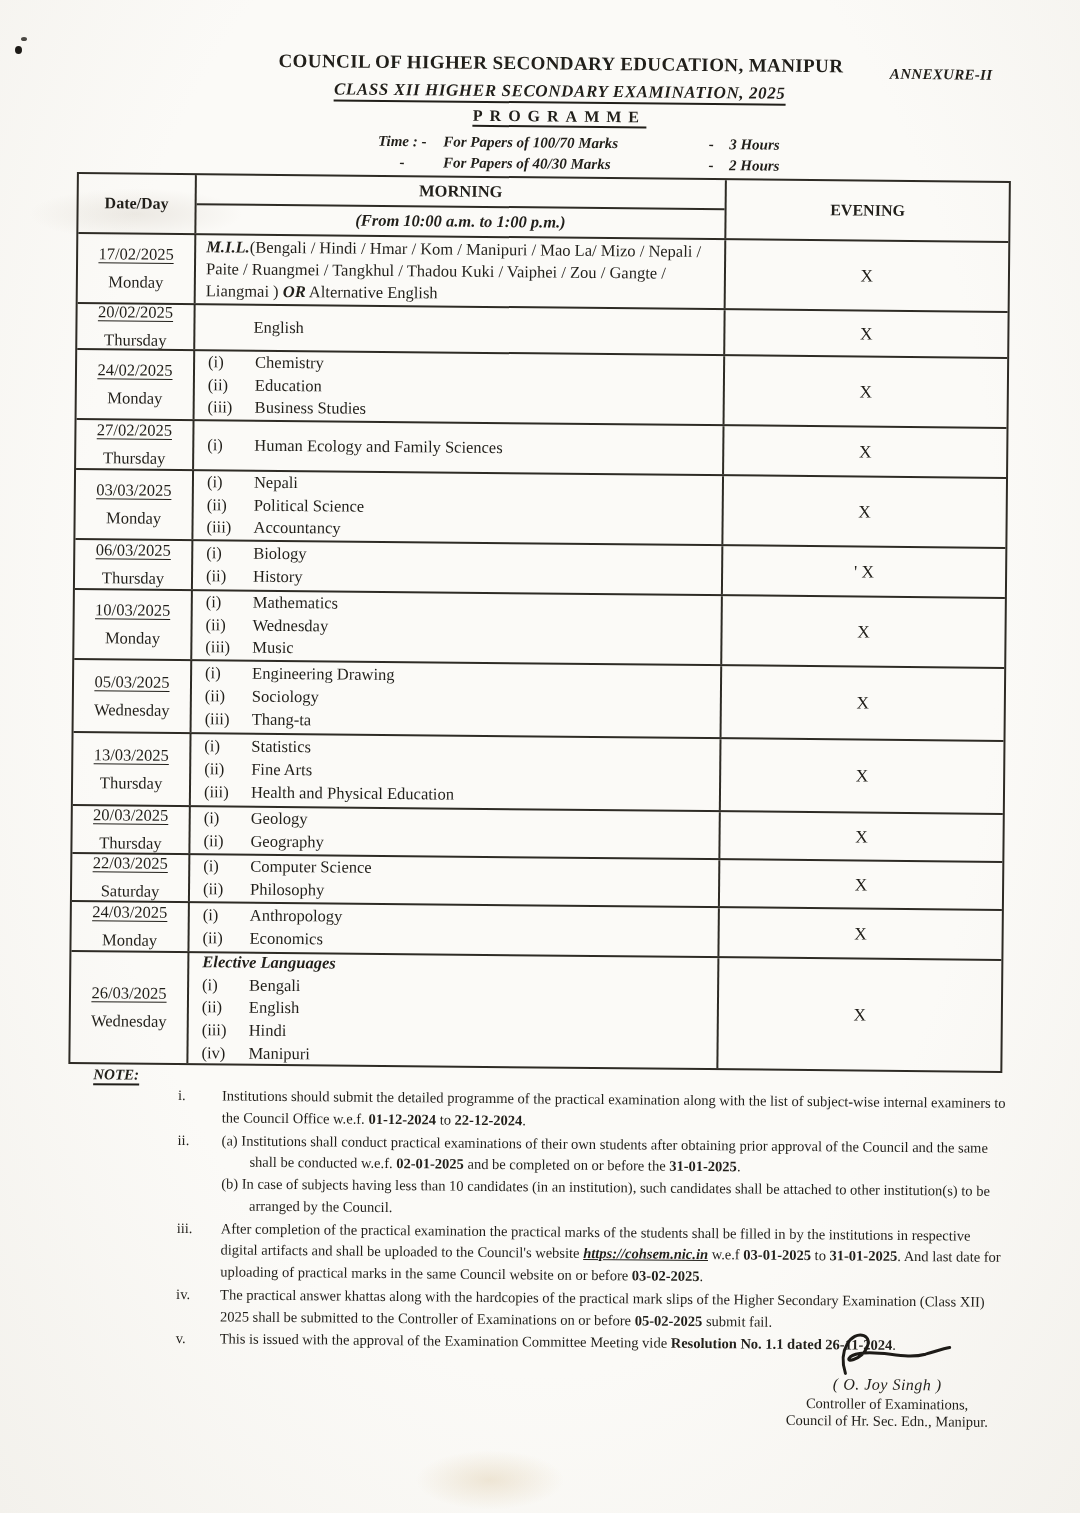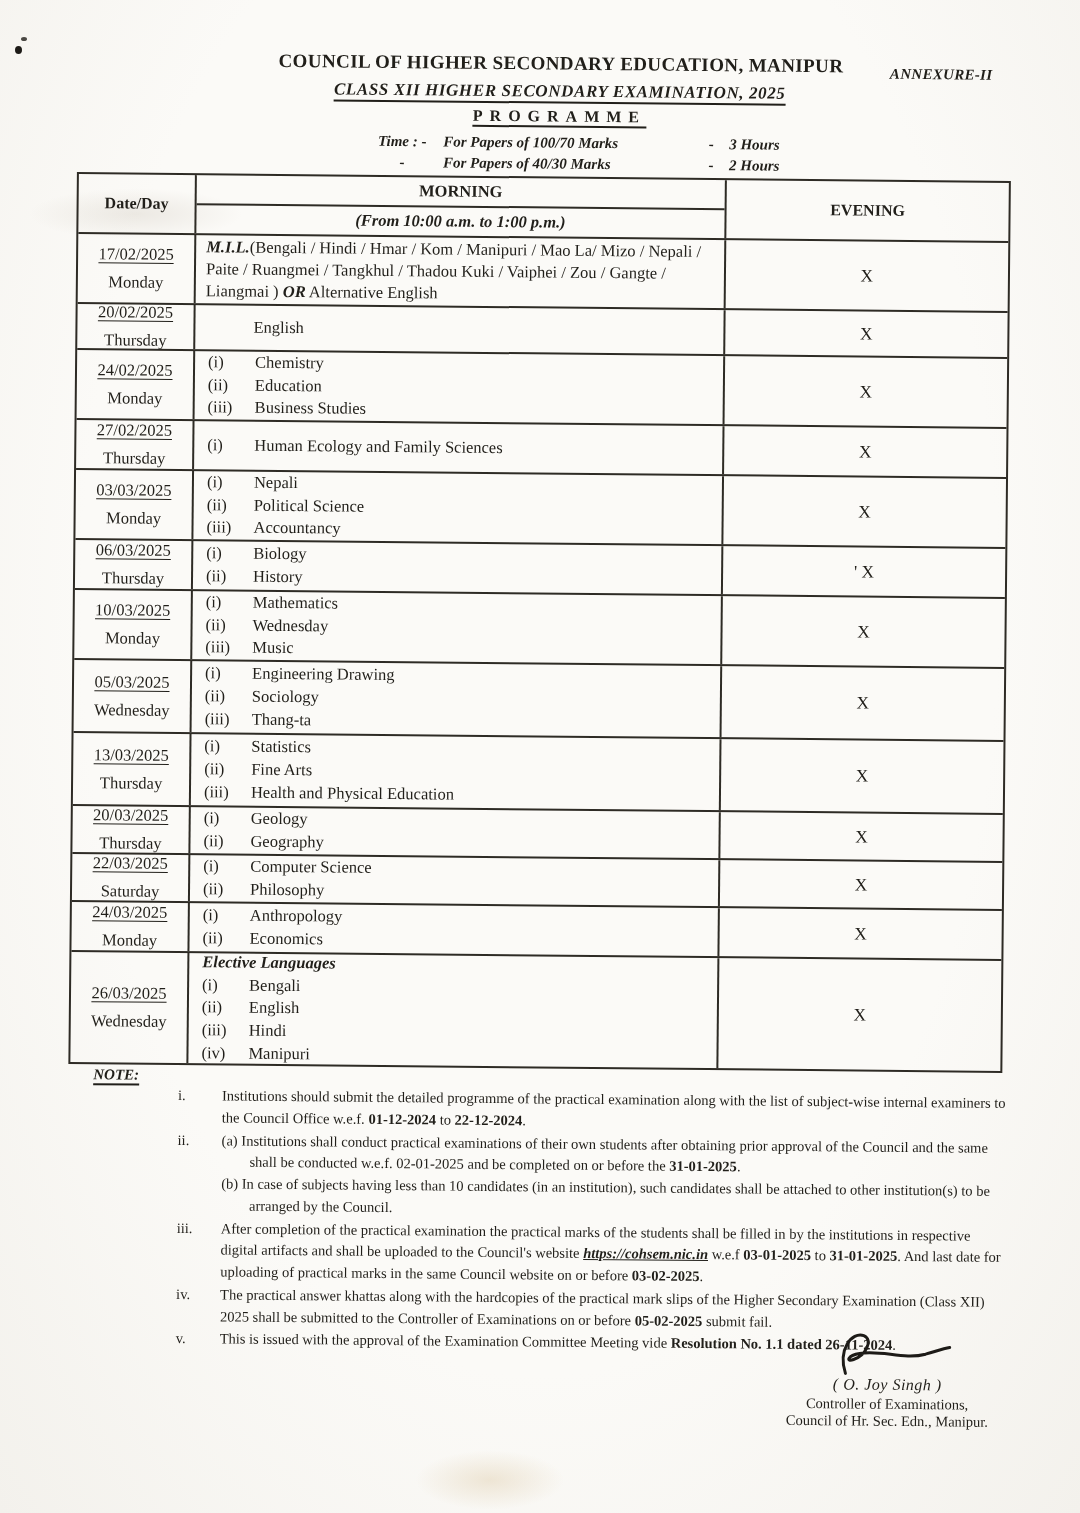--- a/index.html
+++ b/index.html
@@ -389,21 +389,21 @@
     <div class="notes">
         <div class="n-item">
           <div class="n-num">i.</div>
           <div class="n-body">
             <div class="n-part"><span>Institutions should submit the detailed programme of the practical examination along with the list of subject-wise internal examiners to the Council Office w.e.f. </span><span style="font-weight: bold;">01-12-2024</span><span> to </span><span style="font-weight: bold; text-align: center;">22-12-2024</span><span>.</span></div>
           </div>
         </div>
         <div class="n-item">
           <div class="n-num">ii.</div>
           <div class="n-body">
-            <div class="n-part hang"><span>(a) Institutions shall conduct practical examinations of their own students after obtaining prior approval of the Council and the same shall be conducted w.e.f. </span><span style="font-weight: normal;">02-01-2025</span><span> and be completed on or before the </span><span style="font-weight: bold;">31-01-2025</span><span>.</span></div>
+            <div class="n-part hang"><span>(a) Institutions shall conduct practical examinations of their own students after obtaining prior approval of the Council and the same shall be conducted w.e.f. </span><span style="font-weight: bold;">02-01-2025</span><span> and be completed on or before the </span><span style="font-weight: bold;">31-01-2025</span><span>.</span></div>
             <div class="n-part hang"><span>(b) In case of subjects having less than 10 candidates (in an institution), such candidates shall be attached to other institution(s) to be arranged by the Council.</span></div>
           </div>
         </div>
         <div class="n-item">
           <div class="n-num">iii.</div>
           <div class="n-body">
             <div class="n-part"><span>After completion of the practical examination the practical marks of the students shall be filled in by the institutions in respective digital artifacts and shall be uploaded to the Council's website </span><span style="font-weight: bold; font-style: italic; text-decoration: underline;">https://cohsem.nic.in</span><span> w.e.f </span><span style="font-weight: bold;">03-01-2025</span><span> to </span><span style="font-weight: bold;">31-01-2025</span><span>. And last date for uploading of practical marks in the same Council website on or before </span><span style="font-weight: bold;">03-02-2025</span><span>.</span></div>
           </div>
         </div>
         <div class="n-item">

